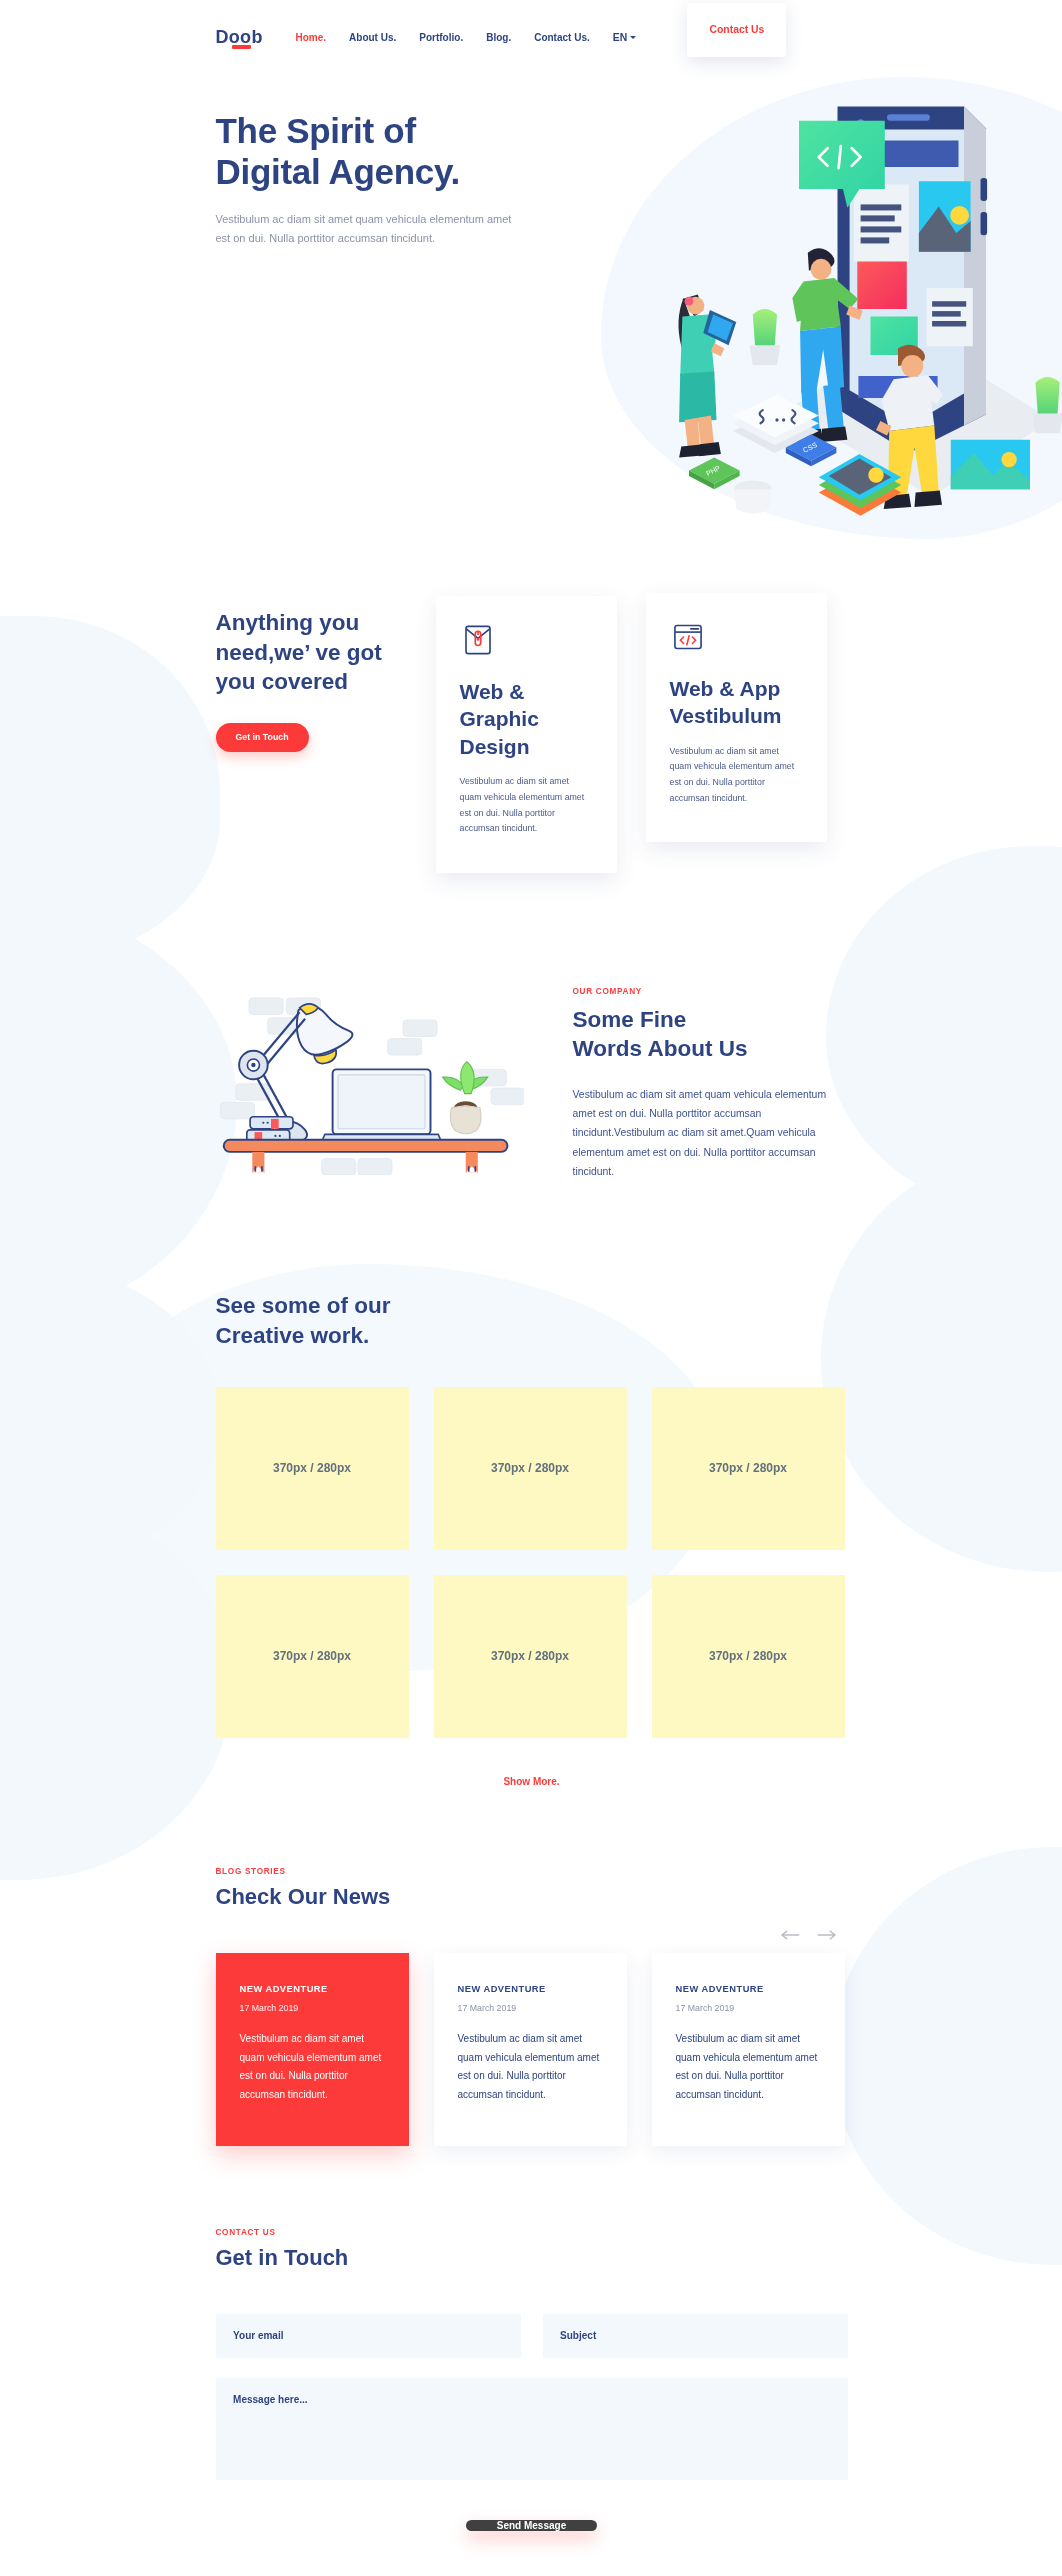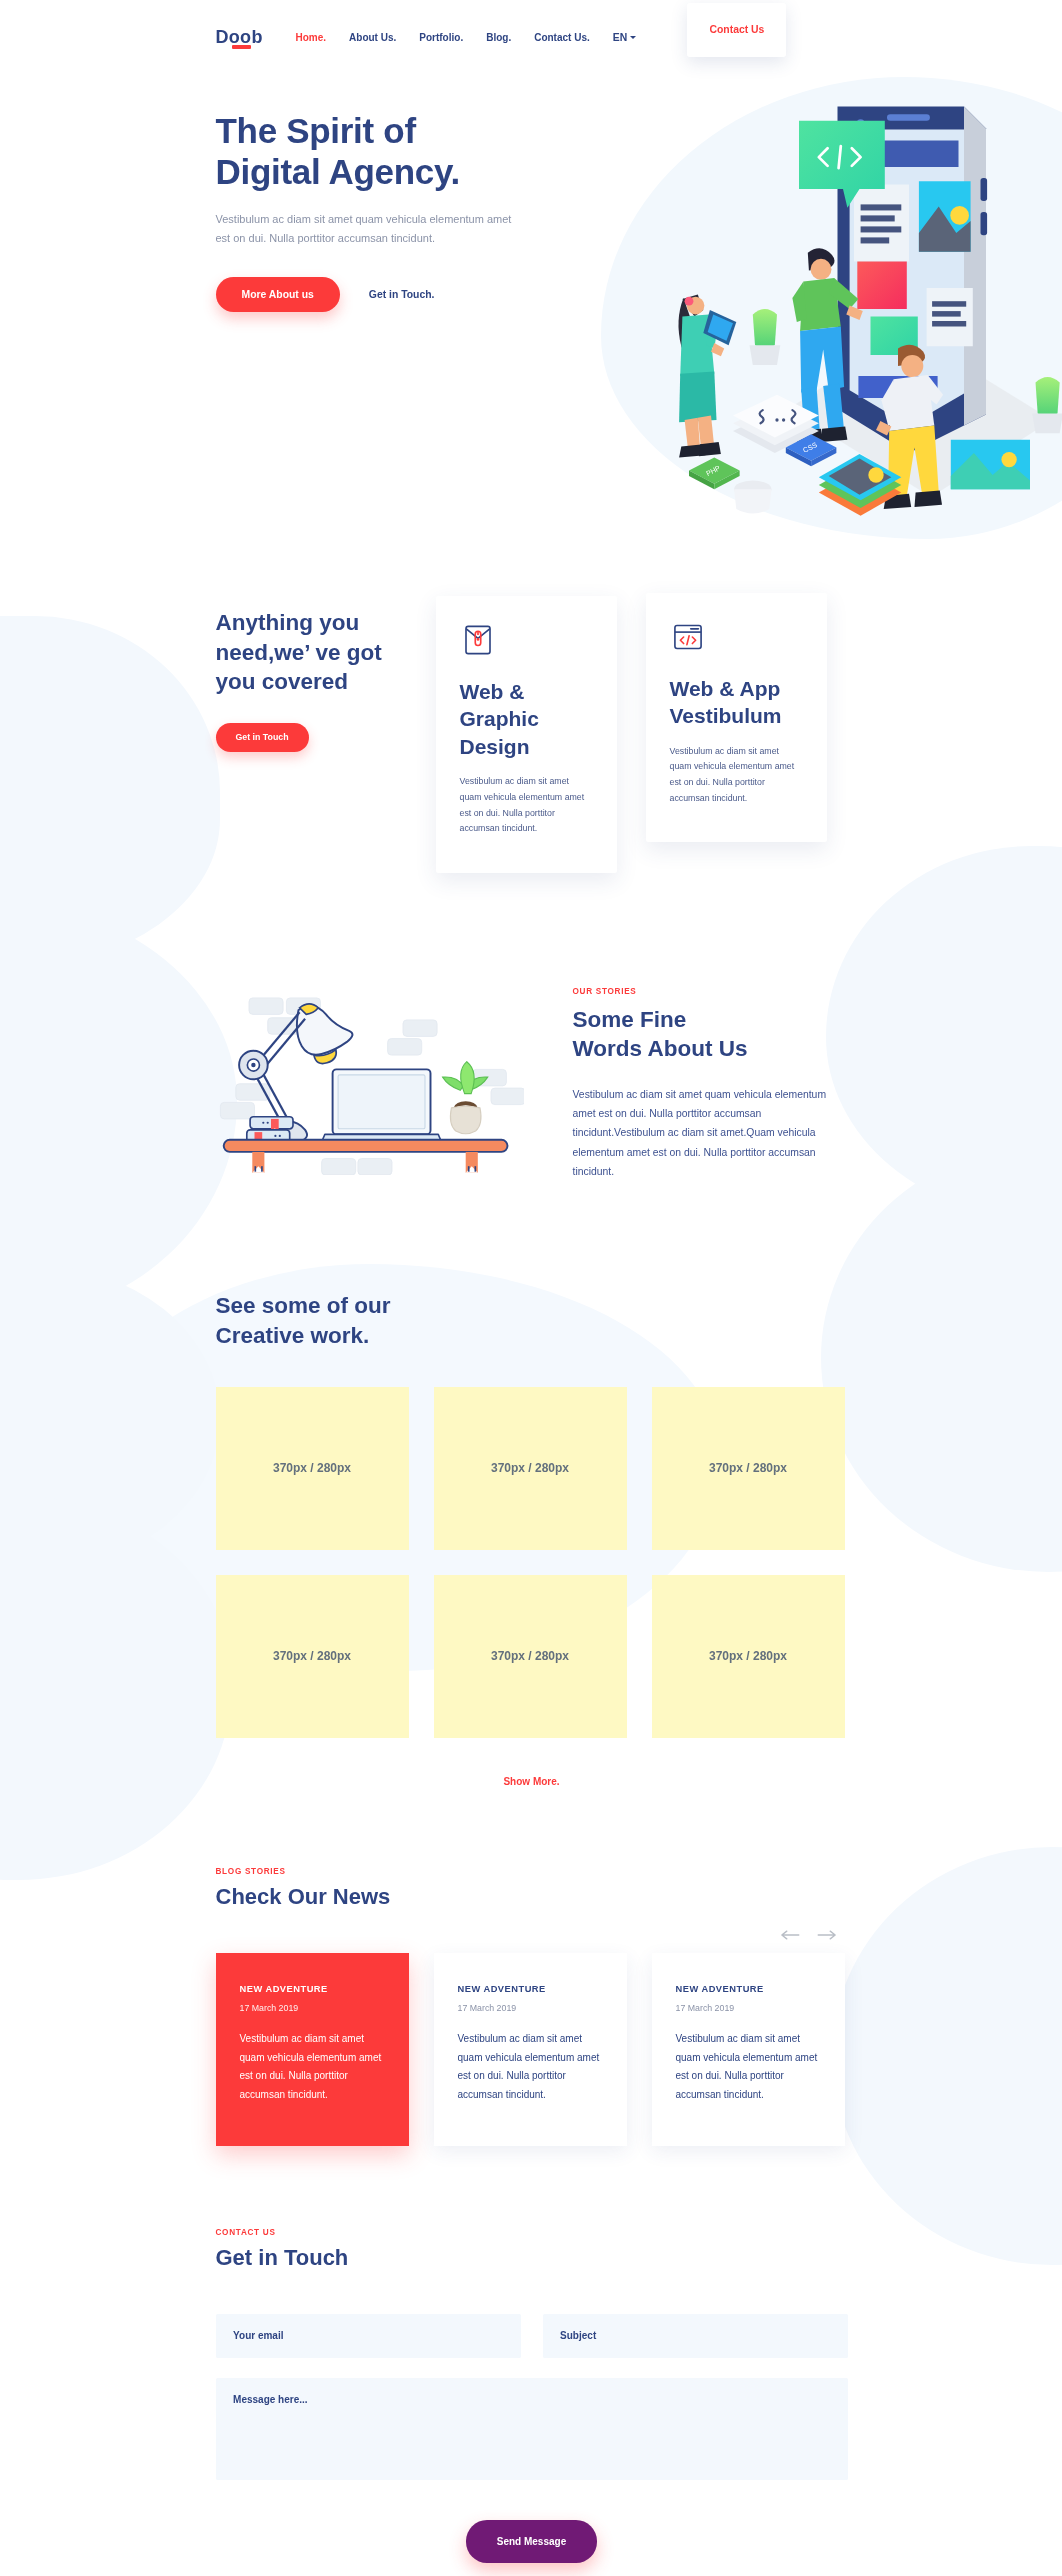--- a/index.html
+++ b/index.html
@@ -126,22 +126,22 @@
     background:#f3f8fd; border:none; border-radius:1.6px;
     padding:16.5px 17.6px; font-size:10px; font-weight:bold; color:#2e4482;
     font-family:"Liberation Sans", sans-serif;
   }
   .field::placeholder { color:#2e4482; opacity:1; font-weight:bold; }
   .f-email { width:305px; }
   .f-subject { width:305px; }
   .f-msg { margin-top:20px; width:632px; height:102px; resize:none; }
   .send-wrap { margin-top:38px; text-align:center; }
   .btn-send {
-    background:#701a75; color:#fff; border:none; border-radius:21px;
-    padding:16px 31px; font-size:10px; font-weight:bold; cursor:pointer;
+    background:#404040; color:#fff; border:none; border-radius:21px;
+    padding:0 31px; font-size:10px; font-weight:bold; cursor:pointer;
     box-shadow:0 7.7px 16.5px rgba(252,58,58,.3);
     font-family:"Liberation Sans", sans-serif;
   }
 </style>
 </head>
 <body>
 
 <div class="page">
 
   <div class="blob blob-hero"></div>
@@ -180,24 +180,20 @@
   </header>
 
   <section class="hero">
     <div class="wrap">
       <div class="hero-copy">
         <h1 class="hero-title">
           <span>The Spirit of</span><br>
           <span>Digital Agency.</span>
         </h1>
         <p class="hero-sub">Vestibulum ac diam sit amet quam vehicula elementum amet est on dui. Nulla porttitor accumsan tincidunt.</p>
-        <div class="hero-btns">
-          <button class="btn-red">More About us</button>
-          <a href="#" class="link-dark">Get in Touch.</a>
-        </div>
       </div>
     </div>
 
     <div class="hero-art">
       <svg viewBox="0 0 900 880" width="495" height="484">
 
         <path d="M560 480 L820 640 L600 780 L340 620 Z" fill="#e8ebef" opacity=".85"></path>
 
         <g>
           <path d="M430 70 L660 70 L700 110 L700 630 L560 700 L430 620 Z" fill="#2e4482"></path>
@@ -479,21 +475,21 @@
             <g fill="#2e4482">
                 <rect x="70" y="344" width="3" height="10"></rect>
                 <rect x="82" y="344" width="3" height="10"></rect>
                 <rect x="458" y="344" width="3" height="10"></rect>
                 <rect x="470" y="344" width="3" height="10"></rect>
               </g>
           </svg>
         </div>
 
         <div class="about-copy">
-          <div class="eyebrow">OUR STORIES</div>
+          <div class="eyebrow">OUR COMPANY</div>
           <h2 class="about-title">
             <span>Some Fine</span><br>
             <span>Words About Us</span>
           </h2>
           <p class="about-text">Vestibulum ac diam sit amet quam vehicula elementum amet est on dui. Nulla porttitor accumsan tincidunt.Vestibulum ac diam sit amet.Quam vehicula elementum amet est on dui. Nulla porttitor accumsan tincidunt.</p>
         </div>
       </div>
     </div>
   </section>
 

